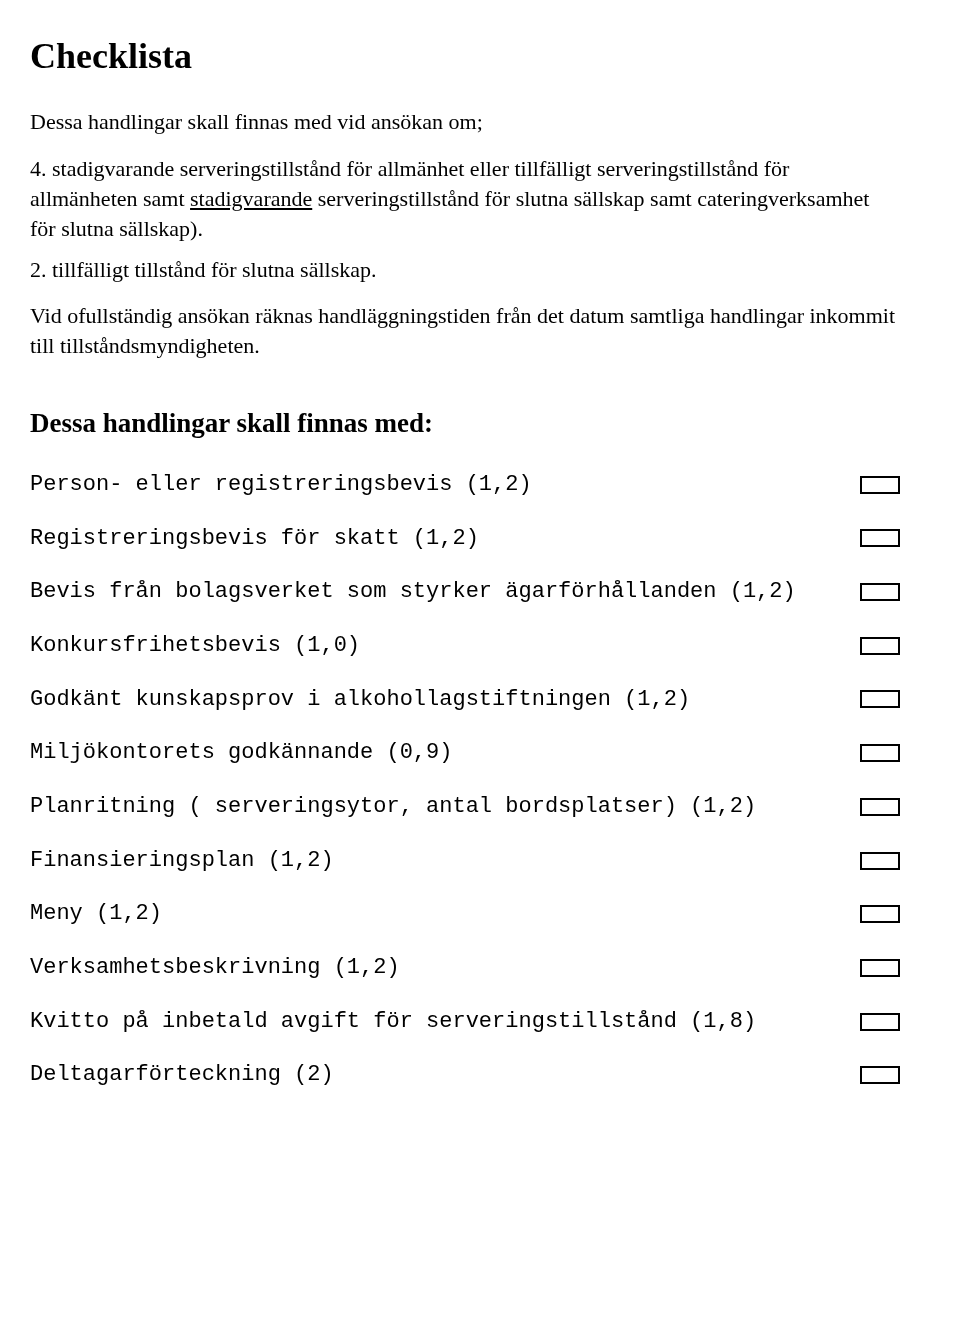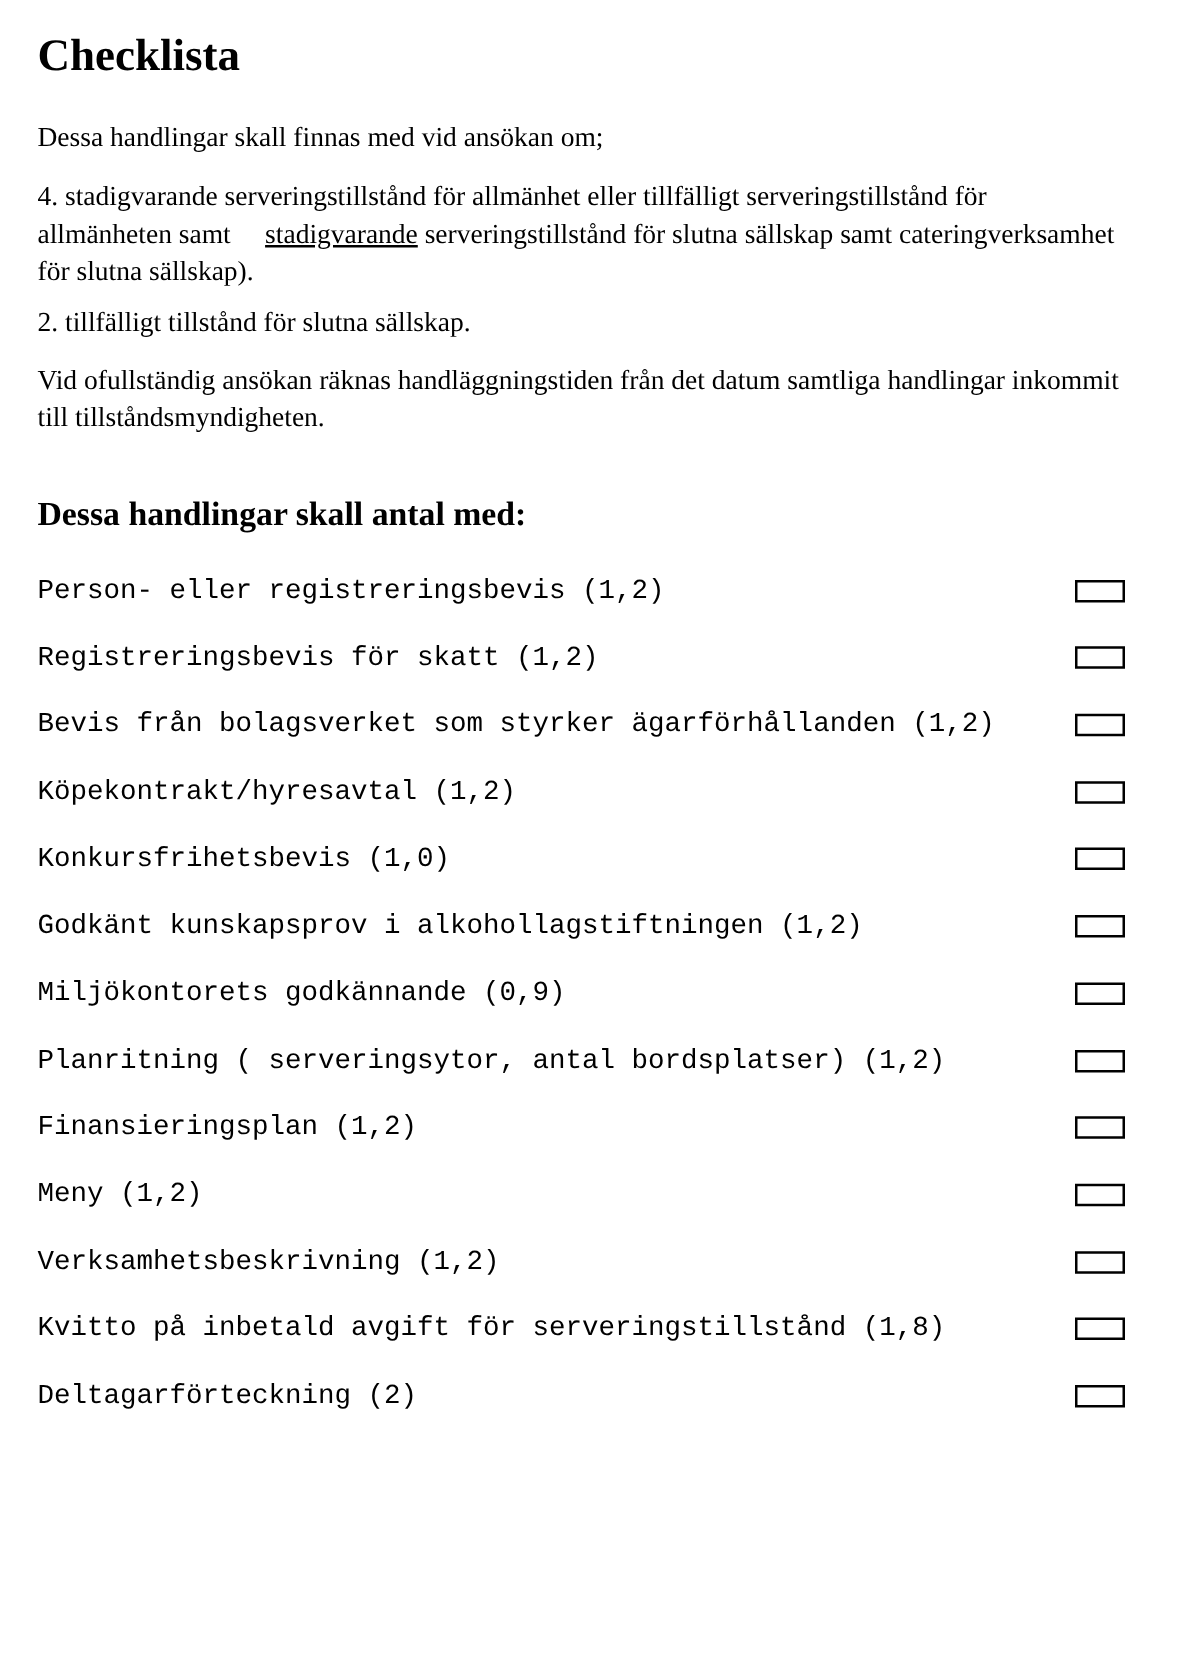--- a/index.html
+++ b/index.html
@@ -9,30 +9,30 @@
       color: #000000;
       width: 960px;
       padding: 20px 60px 40px 30px;
       font-size: 22px;
       line-height: 1.35;
     }
     h1 {
       font-size: 36px;
       font-weight: bold;
       margin-bottom: 26px;
+      margin-top: 12px;
     }
     .intro {
       margin-bottom: 18px;
     }
     .numitem {
       margin-bottom: 12px;
     }
     .underline {
       text-decoration: underline;
-      margin-left: 22px;
     }
     .note {
       margin-top: 16px;
       margin-bottom: 45px;
     }
     h2 {
       font-size: 27px;
       font-weight: bold;
       margin-bottom: 28px;
     }
@@ -65,37 +65,33 @@
 <p class="intro">Dessa handlingar skall finnas med vid ansökan om;</p>
 
 <p class="numitem">
   <span>4. stadigvarande serveringstillstånd för allmänhet eller tillfälligt serveringstillstånd för allmänheten samt </span><span class="underline">stadigvarande</span><span> serveringstillstånd för slutna sällskap samt cateringverksamhet för slutna sällskap).</span>
 </p>
 
 <p class="numitem">2. tillfälligt tillstånd för slutna sällskap.</p>
 
 <p class="note">Vid ofullständig ansökan räknas handläggningstiden från det datum samtliga handlingar inkommit till tillståndsmyndigheten.</p>
 
-<h2>Dessa handlingar skall antal med:</h2>
+<h2>Dessa handlingar skall finnas med:</h2>
 
 <div class="checklist">
   <div class="check-row">
     <span class="check-label">Person- eller registreringsbevis (1,2)</span>
     <span class="check-box"></span>
   </div>
   <div class="check-row">
     <span class="check-label">Registreringsbevis för skatt (1,2)</span>
     <span class="check-box"></span>
   </div>
   <div class="check-row">
     <span class="check-label">Bevis från bolagsverket som styrker ägarförhållanden (1,2)</span>
-    <span class="check-box"></span>
-  </div>
-  <div class="check-row">
-    <span class="check-label">Köpekontrakt/hyresavtal (1,2)</span>
     <span class="check-box"></span>
   </div>
   <div class="check-row">
     <span class="check-label">Konkursfrihetsbevis (1,0)</span>
     <span class="check-box"></span>
   </div>
   <div class="check-row">
     <span class="check-label">Godkänt kunskapsprov i alkohollagstiftningen (1,2)</span>
     <span class="check-box"></span>
   </div>

